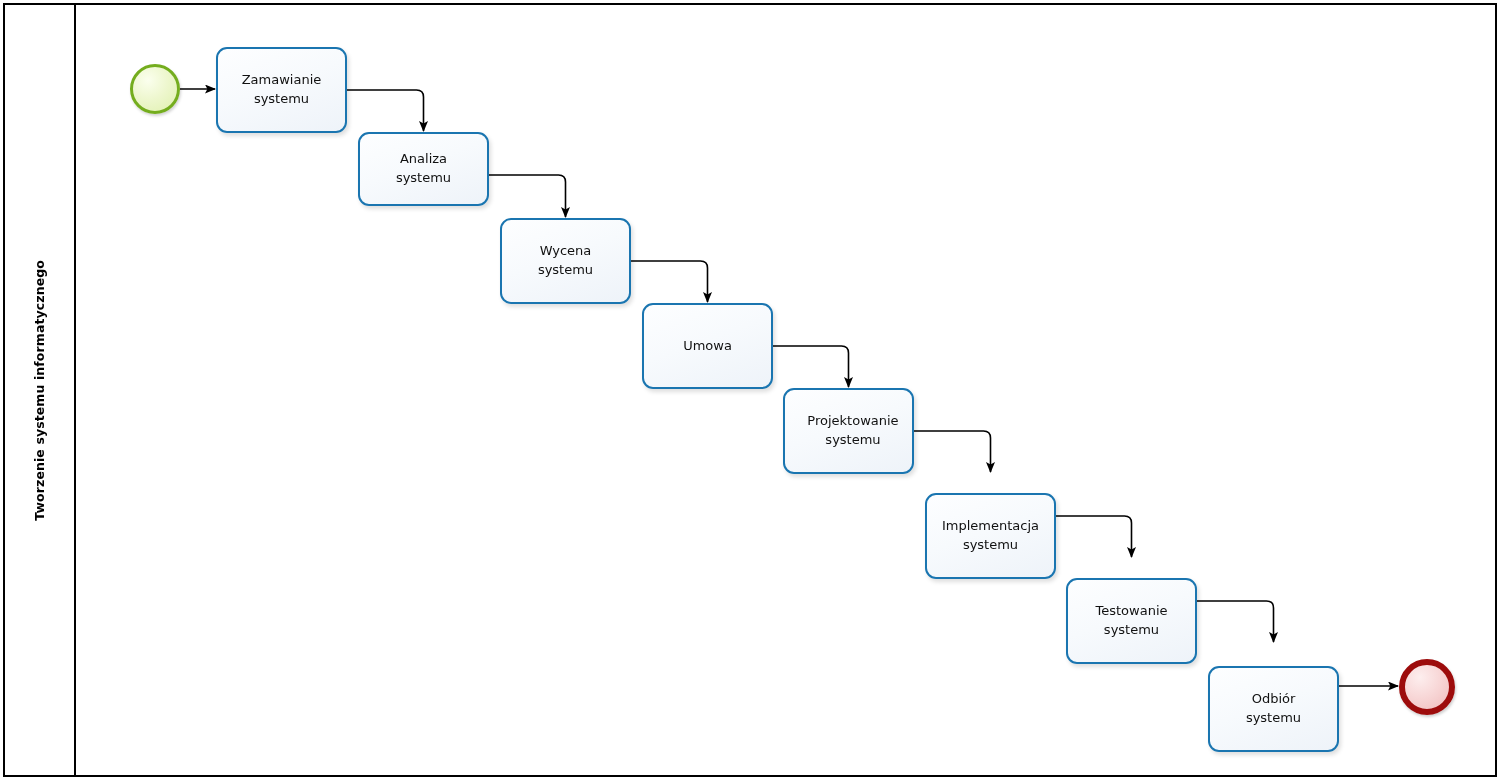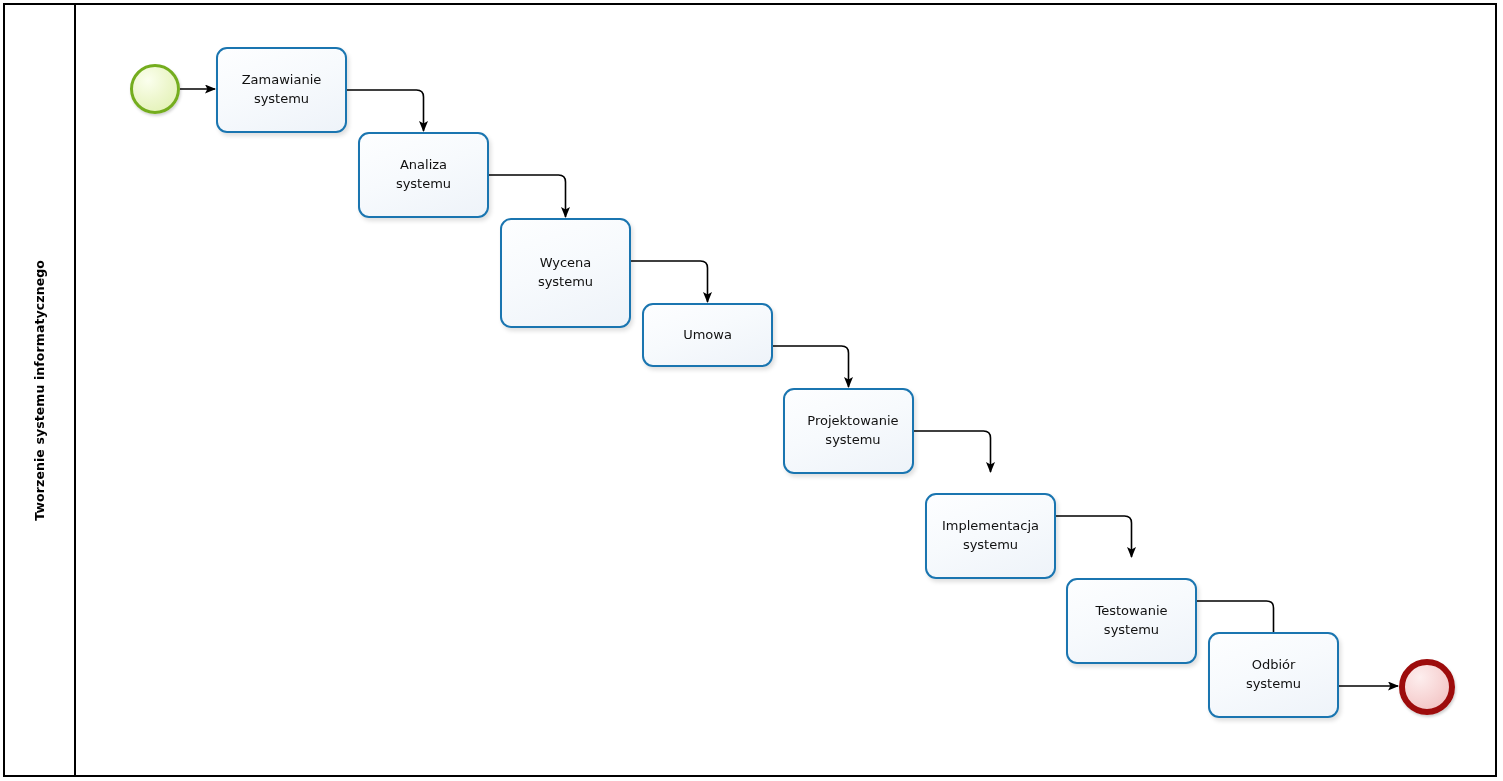--- a/index.html
+++ b/index.html
@@ -164,44 +164,44 @@
           </g>
       </svg>
 
       <div id="shapes">
           <div class="event start" style="left: 54px; top: 59px; width: 50px; height: 50px;"></div>
           <div class="event end" style="left: 1323px; top: 654px; width: 56px; height: 56px;"></div>
           <div class="task" style="left: 140px; top: 42px; width: 131px; height: 86px;">
             <span class="task-label">Zamawianie
 systemu</span>
           </div>
-          <div class="task" style="left: 282px; top: 127px; width: 131px; height: 86px;">
+          <div class="task" style="left: 282px; top: 127px; width: 131px; height: 74px;">
             <span class="task-label">Analiza
 systemu</span>
           </div>
-          <div class="task" style="left: 424px; top: 213px; width: 131px; height: 110px;">
+          <div class="task" style="left: 424px; top: 213px; width: 131px; height: 86px;">
             <span class="task-label">Wycena
 systemu</span>
           </div>
-          <div class="task" style="left: 566px; top: 298px; width: 131px; height: 64px;">
+          <div class="task" style="left: 566px; top: 298px; width: 131px; height: 86px;">
             <span class="task-label">Umowa</span>
           </div>
           <div class="task" style="left: 707px; top: 383px; width: 131px; height: 86px; padding-left: 17px;">
             <span class="task-label">Projektowanie
 systemu</span>
           </div>
           <div class="task" style="left: 849px; top: 468px; width: 131px; height: 86px; margin-top: 20px;">
             <span class="task-label">Implementacja
 systemu</span>
           </div>
           <div class="task" style="left: 990px; top: 553px; width: 131px; height: 86px; margin-top: 20px;">
             <span class="task-label">Testowanie
 systemu</span>
           </div>
-          <div class="task" style="left: 1132px; top: 627px; width: 131px; height: 86px;">
+          <div class="task" style="left: 1132px; top: 661px; width: 131px; height: 86px;">
             <span class="task-label">Odbiór
 systemu</span>
           </div>
         </div>
     </div>
 
   </div>
 </div>
 
 </body></html>

